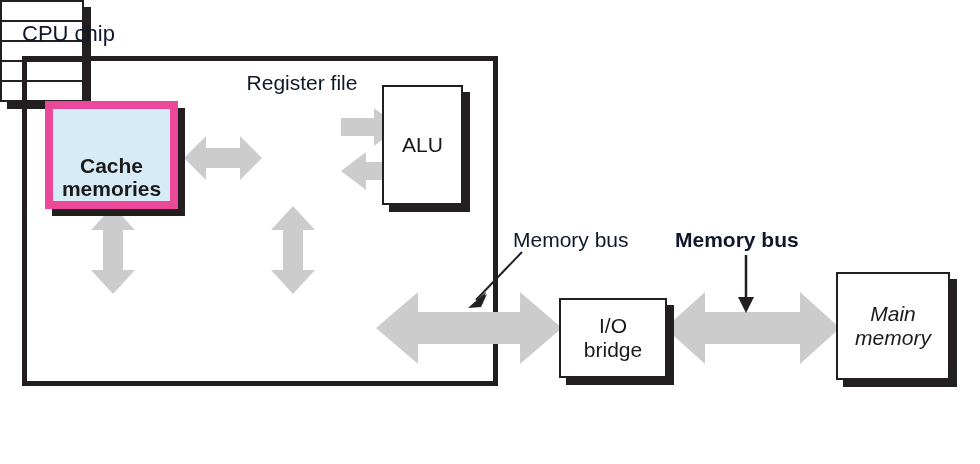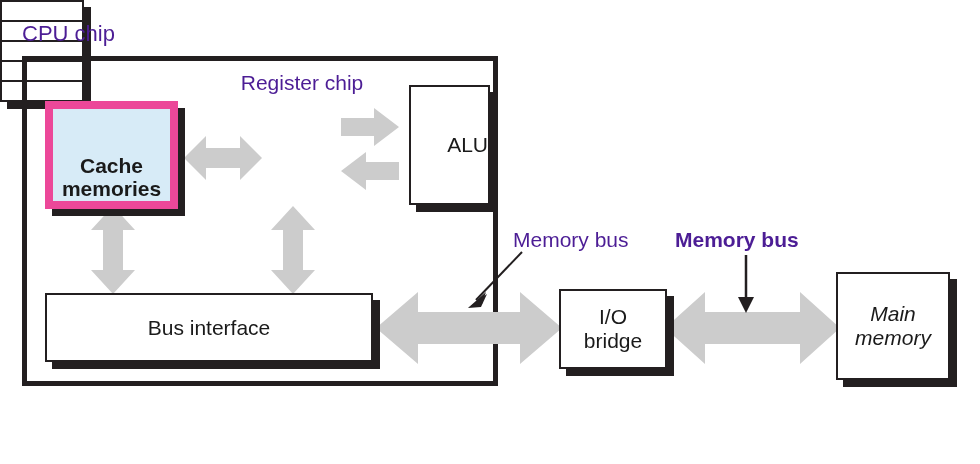--- a/index.html
+++ b/index.html
@@ -1,21 +1,21 @@
 <!DOCTYPE html>
 <html><head>
 <meta charset="utf-8">
 <title>CPU chip diagram</title>
 <style>
   html,body{margin:0;padding:0;background:#ffffff;}
   body{font-family:"Liberation Sans","DejaVu Sans",sans-serif;}
   #stage{position:relative;width:980px;height:464px;background:#ffffff;overflow:hidden;}
 
   
-  .lbl{position:absolute;color:#4c1d95;font-size:21px;line-height:1.08;white-space:pre;}
+  .lbl{position:absolute;color:#0f172a;font-size:21px;line-height:1.08;white-space:pre;}
   .lbl.center{text-align:center;}
 
   
   #cpu-chip-box{
     position:absolute;left:22px;top:56px;width:476px;height:330px;
     border:5px solid #231f20;background:transparent;box-sizing:border-box;
   }
   #cpu-chip-label{left:22px;top:22px;font-size:22px;}
 
   
@@ -38,44 +38,44 @@
   #register-file-box{
     left:258px;top:106px;width:84px;height:102px;
     background:#ffffff;border:2px solid #231f20;box-sizing:border-box;
     box-shadow:7px 7px 0 0 #231f20;
     display:flex;flex-direction:column;
   }
   #register-file-box .reg-row{flex:1 1 0;border-bottom:2px solid #231f20;}
   #register-file-box .reg-row:last-child{border-bottom:none;}
   #register-file-label{left:232px;top:72px;width:140px;}
 
-  #alu-box{left:409px;top:85px;width:81px;height:120px;justify-content:flex-end;}
+  #alu-box{left:382px;top:85px;width:81px;height:120px;}
   #bus-interface-box{left:45px;top:293px;width:328px;height:69px;}
-  #io-bridge-box{left:559px;top:289px;width:108px;height:80px;}
+  #io-bridge-box{left:559px;top:298px;width:108px;height:80px;}
   #main-memory-box{left:836px;top:272px;width:114px;height:108px;}
 
   
   .arrow-svg{position:absolute;overflow:visible;}
 
   
   .pointer-svg{position:absolute;overflow:visible;}
 
   
   #system-bus-label{left:513px;top:229px;}
   #memory-bus-label{left:675px;top:229px;font-weight:bold;}
 </style>
 </head>
 <body>
 
 <div id="stage">
 
   <div class="lbl" id="cpu-chip-label">CPU chip</div>
   <div id="cpu-chip-box"></div>
 
-  <div class="lbl center" id="register-file-label">Register chip</div>
+  <div class="lbl center" id="register-file-label">Register file</div>
 
   <svg class="arrow-svg" style="left:184px;top:131px;" width="78" height="54" viewBox="0 0 78 54">
     <polygon points="0,27 22,5 22,17 56,17 56,5 78,27 56,49 56,37 22,37 22,49" fill="#cccccc"></polygon>
   </svg>
 
   <svg class="arrow-svg" style="left:341px;top:108px;" width="58" height="38" viewBox="0 0 58 38">
     <polygon points="0,10 33,10 33,0 58,19 33,38 33,28 0,28" fill="#cccccc"></polygon>
   </svg>
 
   <svg class="arrow-svg" style="left:341px;top:152px;" width="58" height="38" viewBox="0 0 58 38">
@@ -108,23 +108,20 @@
     <div class="reg-row"></div>
     <div class="reg-row"></div>
     <div class="reg-row"></div>
     <div class="reg-row"></div>
   </div>
 
   <div class="box" id="alu-box">
     <span>ALU</span>
   </div>
 
-  <div class="box" id="bus-interface-box">
-    <span>Bus interface</span>
-  </div>
 
   <div class="box" id="io-bridge-box">
     <span style="white-space:pre-line;">I/O
 bridge</span>
   </div>
 
   <div class="box" id="main-memory-box">
     <span style="white-space:pre-line;font-style:italic;">Main
 memory</span>
   </div>

